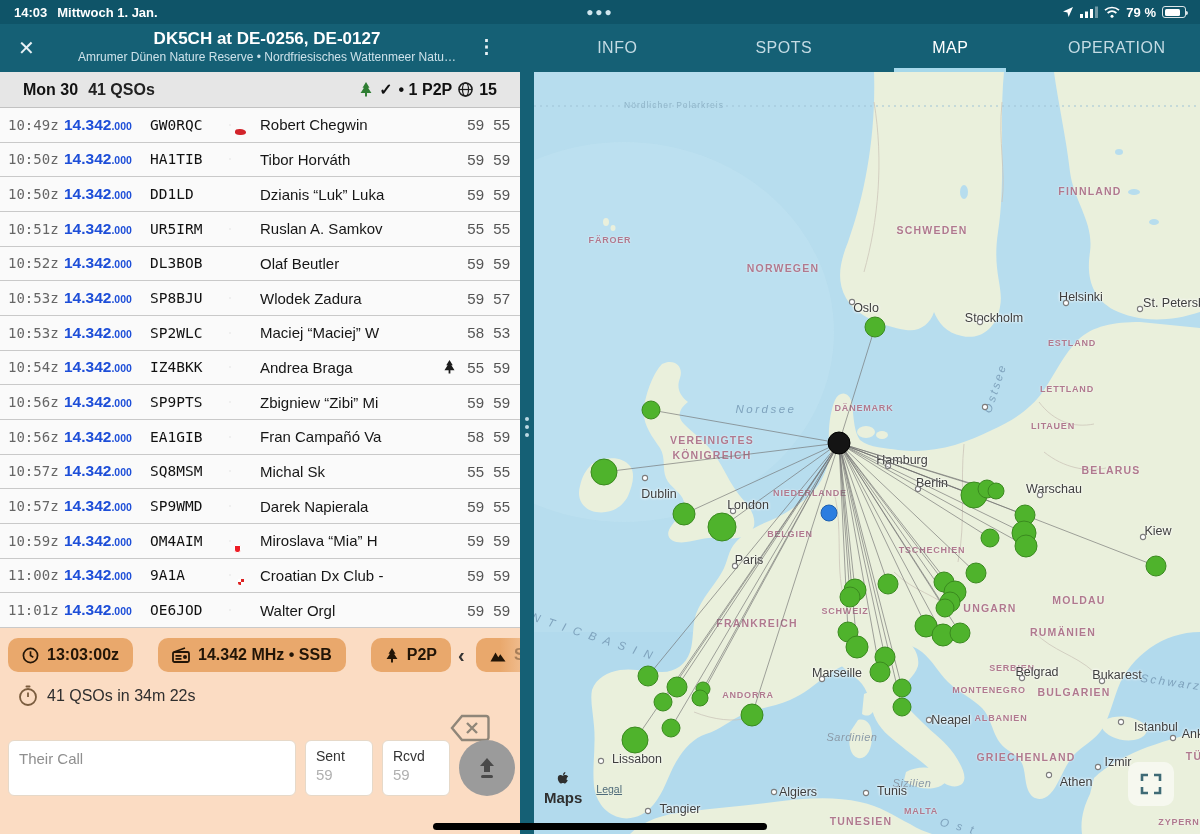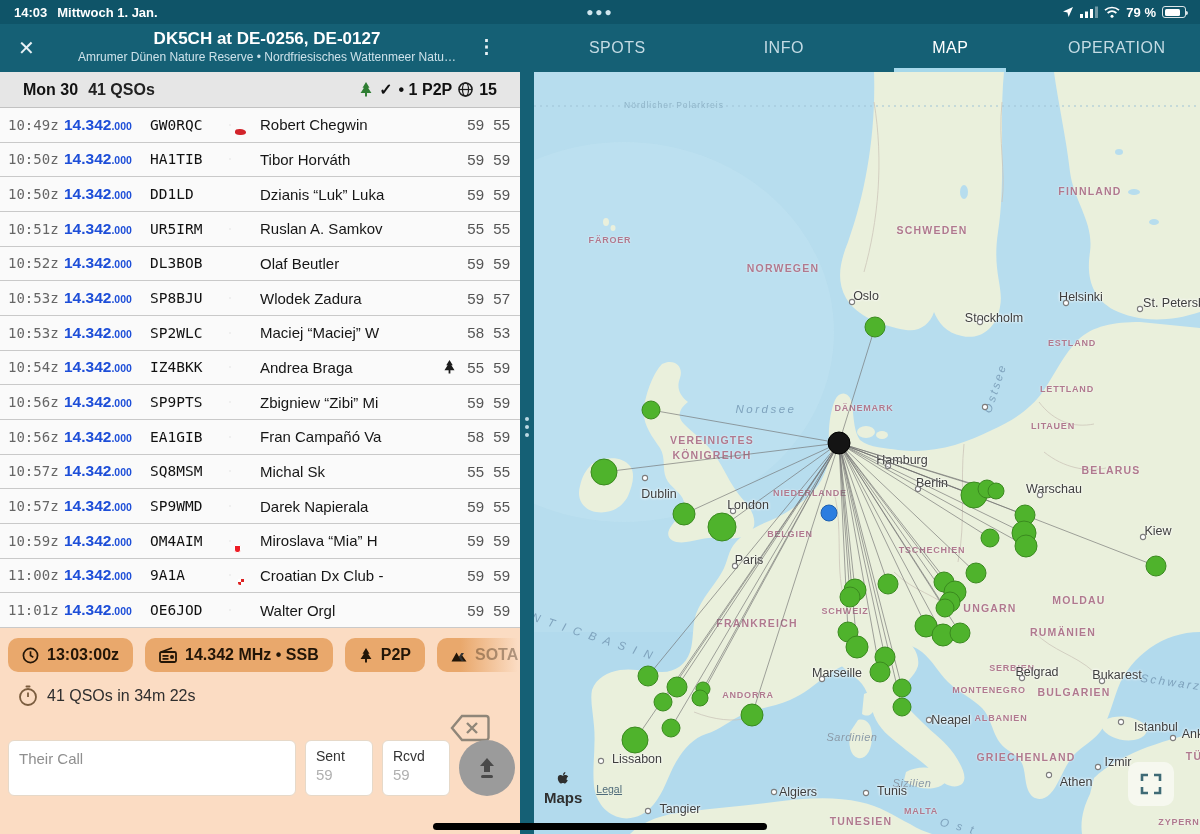--- a/index.html
+++ b/index.html
@@ -75,21 +75,21 @@
   .flag-spain { background:linear-gradient(180deg,#aa151b 25%,#f1bf00 25% 75%,#aa151b 75%); }
   .flag-slovakia { background:linear-gradient(180deg,#ffffff 33%,#0b4ea2 33% 66%,#ee1c25 66%); }
   .flag-slovakia::after { content:""; position:absolute; left:4px; top:4px; width:5px; height:6px; background:#ee1c25; border:1px solid #fff; border-radius:0 0 3px 3px; }
   .flag-croatia { background:linear-gradient(180deg,#e03a3e 33%,#ffffff 33% 66%,#171796 66%); }
   .flag-croatia::after { content:""; position:absolute; left:8px; top:4px; width:6px; height:6px;
      background:repeating-conic-gradient(#d22 0 25%,#fff 0 50%); border-radius:0 0 2px 2px; }
   .flag-austria { background:linear-gradient(180deg,#ed2939 33%,#ffffff 33% 66%,#ed2939 66%); }
 
   
   .entry { height:206px; background:#fbdcc3; position:relative; padding:10px 0 0 8px; overflow:hidden; }
-  .chips { display:flex; gap:12px; width:600px; }
+  .chips { display:flex; gap:25px; width:600px; }
   .chip { height:34px; background:#e9a86c; border-radius:10px; display:flex; align-items:center;
     gap:8px; padding:0 14px; font-size:16px; font-weight:bold; color:#221507; white-space:nowrap; }
   .chip svg { flex:0 0 auto; }
   .chip-partial { position:relative; background:linear-gradient(90deg,#e9a86c 0%,#e9a86c 25%,rgba(233,168,108,0) 85%); color:rgba(34,21,7,.35); }
   .chip-chevron { position:absolute; left:486px; top:74px; font-size:20px; font-weight:bold; color:#333; }
   .stats { margin-top:13px; padding-left:10px; font-size:16px; color:#2e2e2e; }
   .stats .l1 { display:flex; align-items:center; gap:9px; }
   .stats .l2 { padding-left:31px; margin-top:5px; }
   .backspace { position:absolute; right:30px; top:86px; cursor:pointer; }
   .inputs { position:absolute; left:8px; top:112px; display:flex; gap:9px; align-items:flex-start; }
@@ -160,22 +160,22 @@
 <div class="navbar">
   <div class="nav-left">
     <span class="close-x">✕</span>
     <div class="titleblock">
       <div class="nav-title">DK5CH at DE-0256, DE-0127</div>
       <div class="nav-sub">Amrumer Dünen Nature Reserve • Nordfriesisches Wattenmeer Natu…</div>
     </div>
     <span class="kebab">⋮</span>
   </div>
   <div class="nav-tabs" id="tabs">
+      <div class="tab">INFO</div>
       <div class="tab">SPOTS</div>
-      <div class="tab">INFO</div>
       <div class="tab active">MAP</div>
       <div class="tab">OPERATION</div>
     </div>
 </div>
 
 <div class="main">
 
   <div class="left-panel">
 
     <div class="summary">
@@ -491,21 +491,21 @@
 
       <line x1="0" y1="34" x2="666" y2="34" stroke="#9fc4d6" stroke-width="1.2" stroke-dasharray="2 4"></line>
     </svg>
 
     <div class="labels" id="maplabels">
         <div class="maplabel lab-polar" style="left: 140px; top: 33px;">Nördlicher Polarkreis</div>
         <div class="maplabel lab-country small" style="left: 76px; top: 168px;">FÄROER</div>
         <div class="maplabel lab-country" style="left: 249px; top: 196px;">NORWEGEN</div>
         <div class="maplabel lab-country" style="left: 398px; top: 158px;">SCHWEDEN</div>
         <div class="maplabel lab-country" style="left: 556px; top: 119px;">FINNLAND</div>
-        <div class="maplabel lab-city" style="left: 332px; top: 224px;">Oslo</div>
+        <div class="maplabel lab-city" style="left: 332px; top: 236px;">Oslo</div>
         <div class="maplabel lab-city" style="left: 547px; top: 225px;">Helsinki</div>
         <div class="maplabel lab-city" style="left: 640px; top: 231px;">St. Petersb</div>
         <div class="maplabel lab-city" style="left: 460px; top: 246px;">Stockholm</div>
         <div class="maplabel lab-country small" style="left: 538px; top: 271px;">ESTLAND</div>
         <div class="maplabel lab-sea" style="left: 461px; top: 316px; transform: translate(-50%, -50%) rotate(-72deg);">Ostsee</div>
         <div class="maplabel lab-country small" style="left: 533px; top: 317px;">LETTLAND</div>
         <div class="maplabel lab-country small" style="left: 519px; top: 354px;">LITAUEN</div>
         <div class="maplabel lab-country" style="left: 577px; top: 398px;">BELARUS</div>
         <div class="maplabel lab-sea" style="left: 232px; top: 337px;">Nordsee</div>
         <div class="maplabel lab-country small" style="left: 330px; top: 336px;">DÄNEMARK</div>

